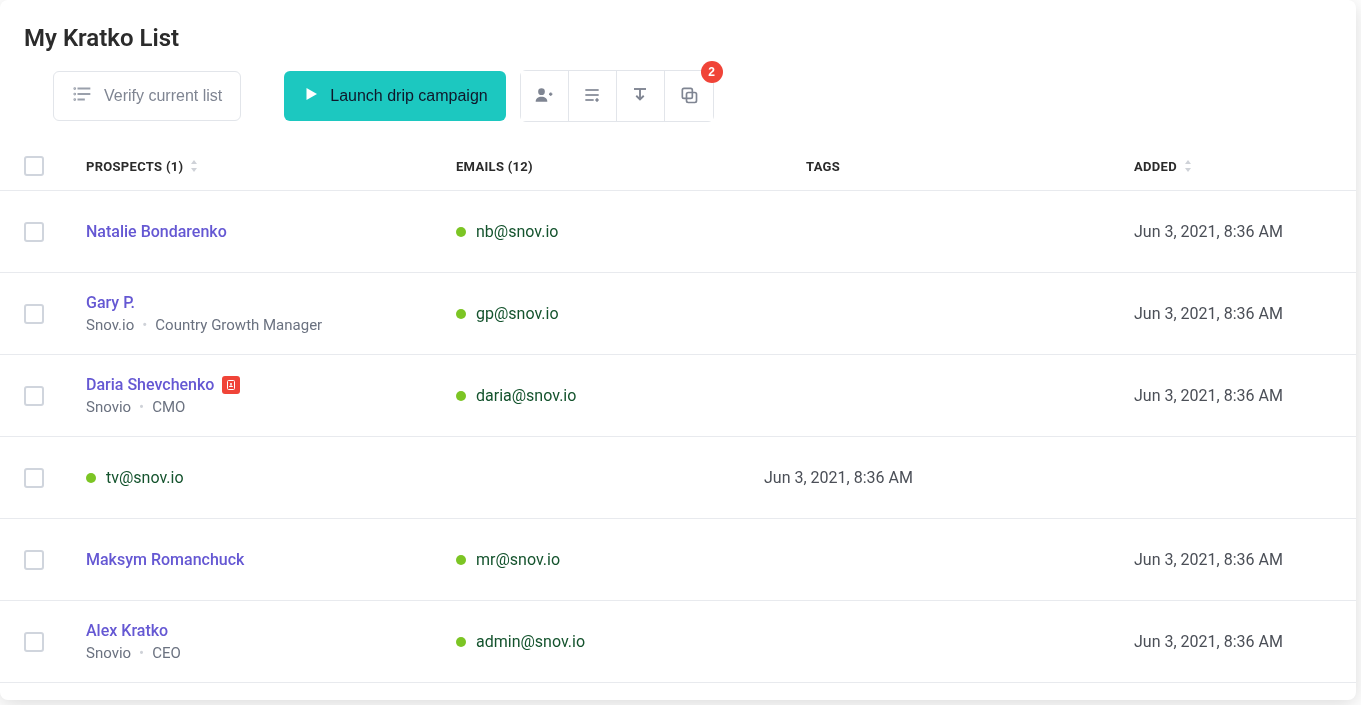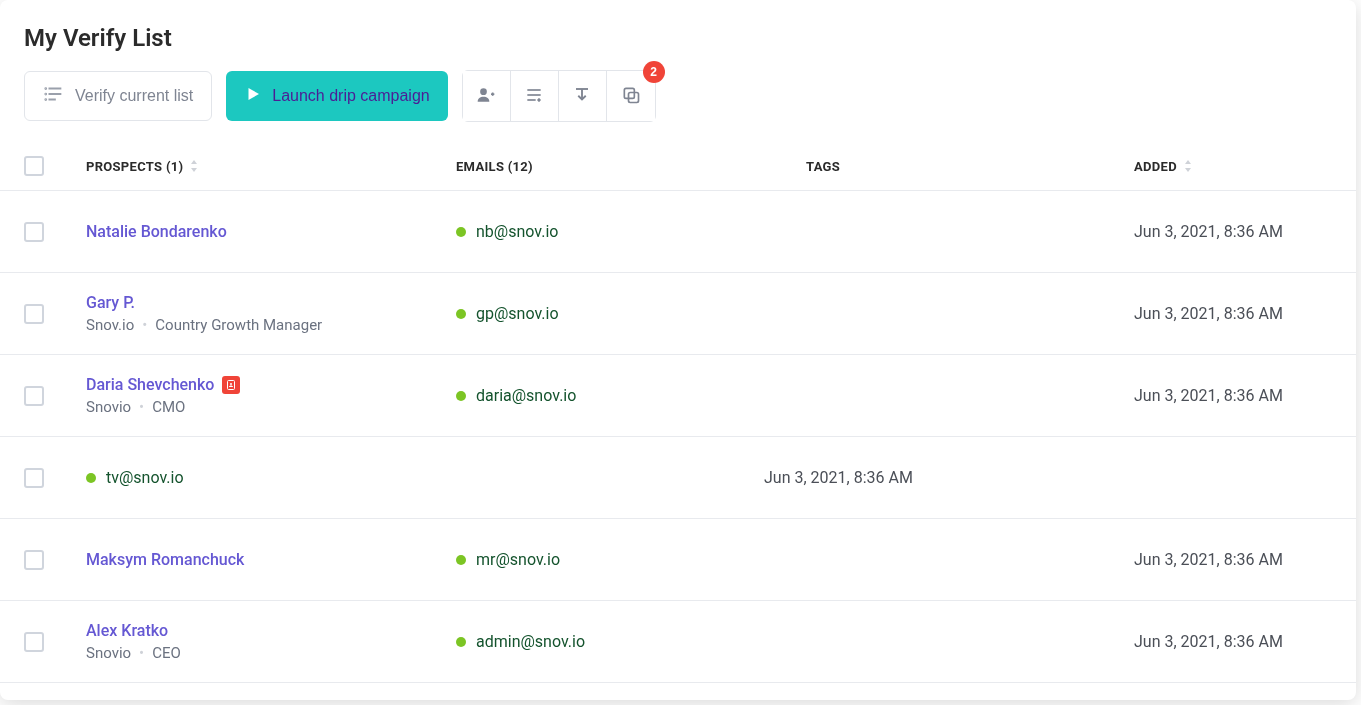--- a/index.html
+++ b/index.html
@@ -38,29 +38,30 @@
     .btn {
       display: inline-flex;
       align-items: center;
       gap: 10px;
       padding: 0 18px;
       height: 50px;
       border-radius: 6px;
       font-size: 16px;
       cursor: pointer;
       border: none;
+      margin-left: 29px;
     }
     .btn-verify {
       background: #fff;
       border: 1px solid #e2e5ea;
       color: #7f8592;
     }
     .btn-launch {
       background: #1cc8c0;
-      color: #4c1d95;
+      color: #0f172a;
       font-weight: 500;
     }
     .icon-group {
       display: flex;
       border: 1px solid #e2e5ea;
       border-radius: 6px;
       overflow: visible;
       position: relative;
     }
     .icon-btn {
@@ -180,21 +181,21 @@
       border-radius: 3px;
       align-items: center;
       justify-content: center;
     }
   </style>
 </head>
 <body>
 
 <div class="container">
   <div class="header">
-    <h1 class="title">My Verify List</h1>
+    <h1 class="title">My Kratko List</h1>
     <div class="toolbar">
       <button class="btn btn-verify">
         <span>
           <svg width="22" height="22" viewBox="0 0 24 24" fill="none" stroke="#9aa0ab" stroke-width="2">
             <line x1="6" y1="6" x2="20" y2="6"></line>
             <line x1="6" y1="12" x2="20" y2="12"></line>
             <line x1="6" y1="18" x2="14" y2="18"></line>
             <circle cx="3" cy="6" r="0.5" fill="#9aa0ab"></circle>
             <circle cx="3" cy="12" r="0.5" fill="#9aa0ab"></circle>
             <circle cx="3" cy="18" r="0.5" fill="#9aa0ab"></circle>

